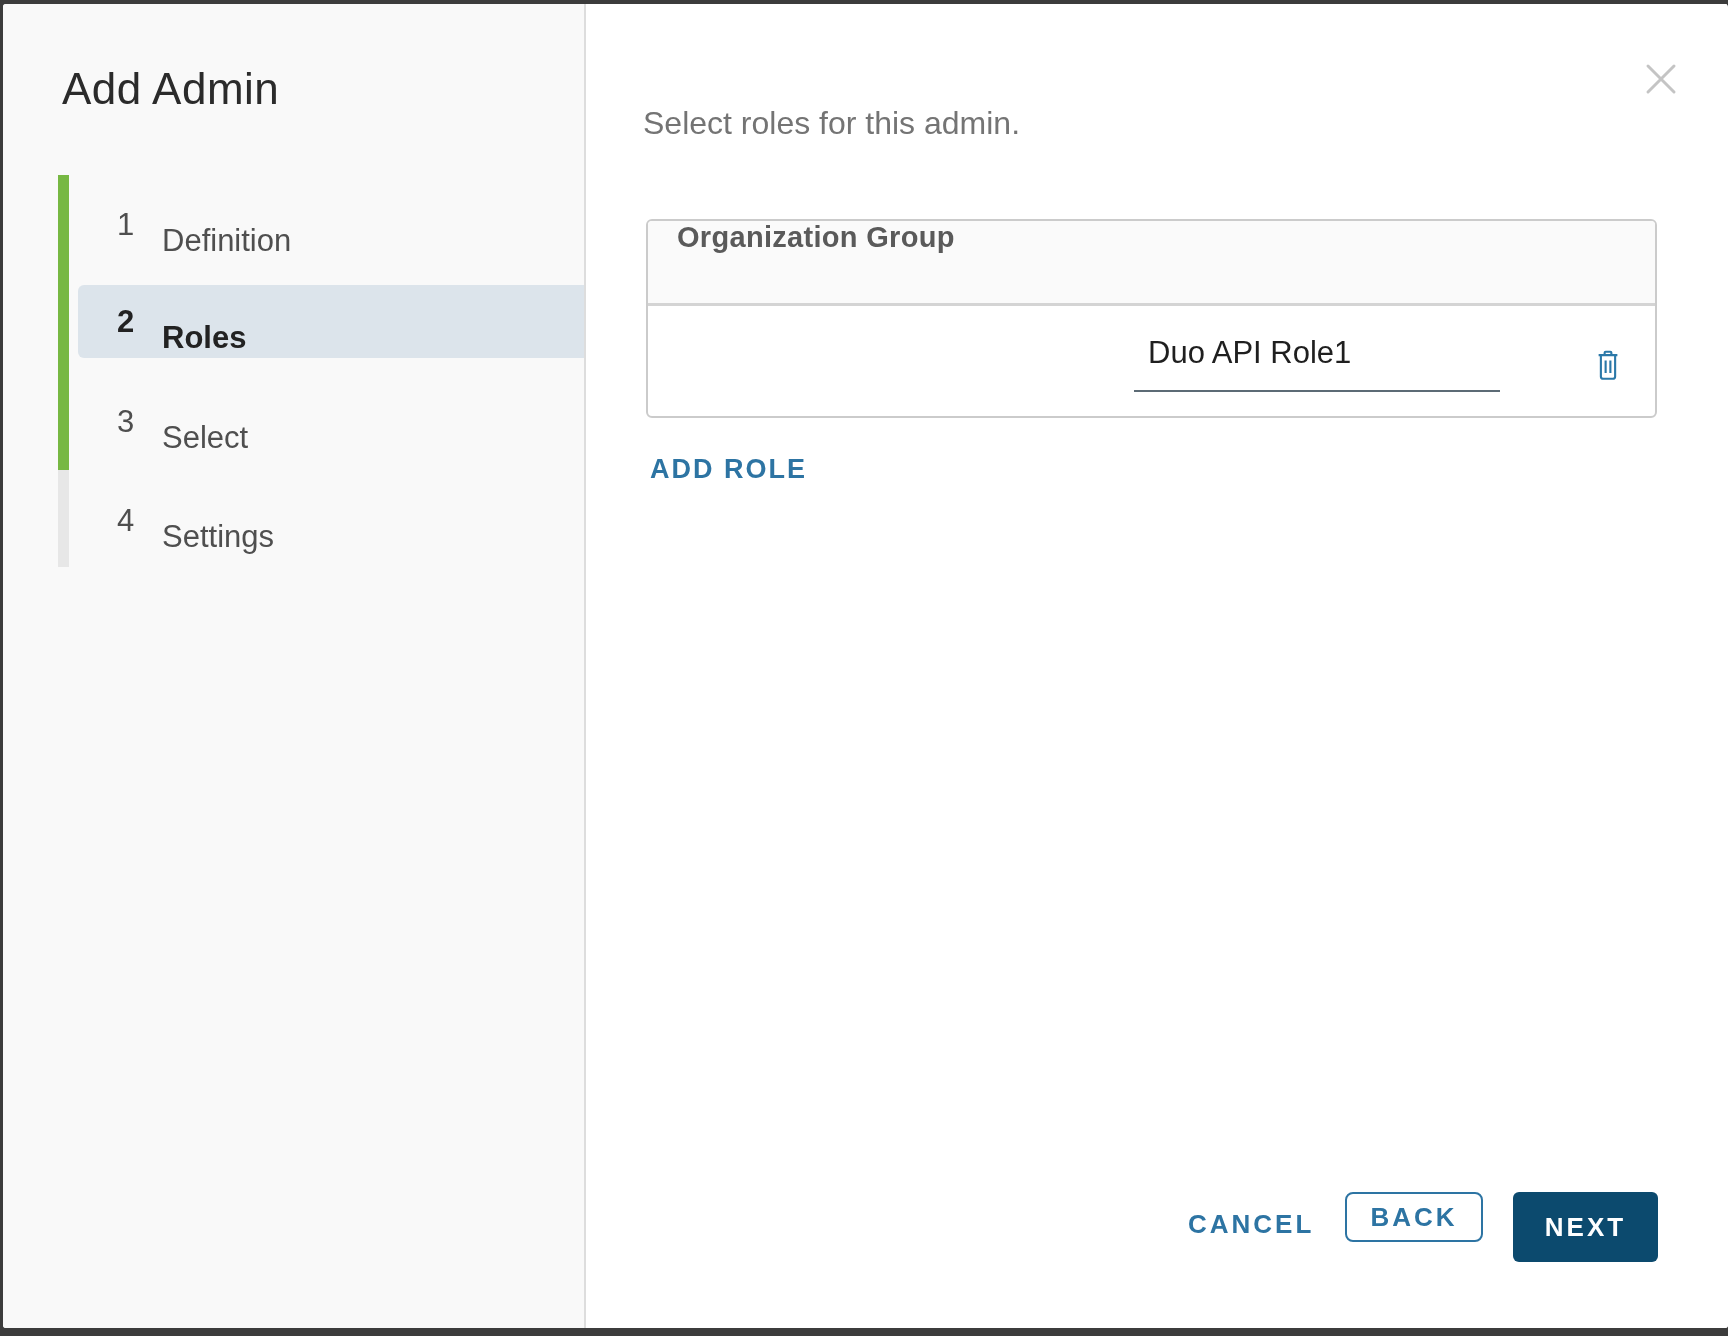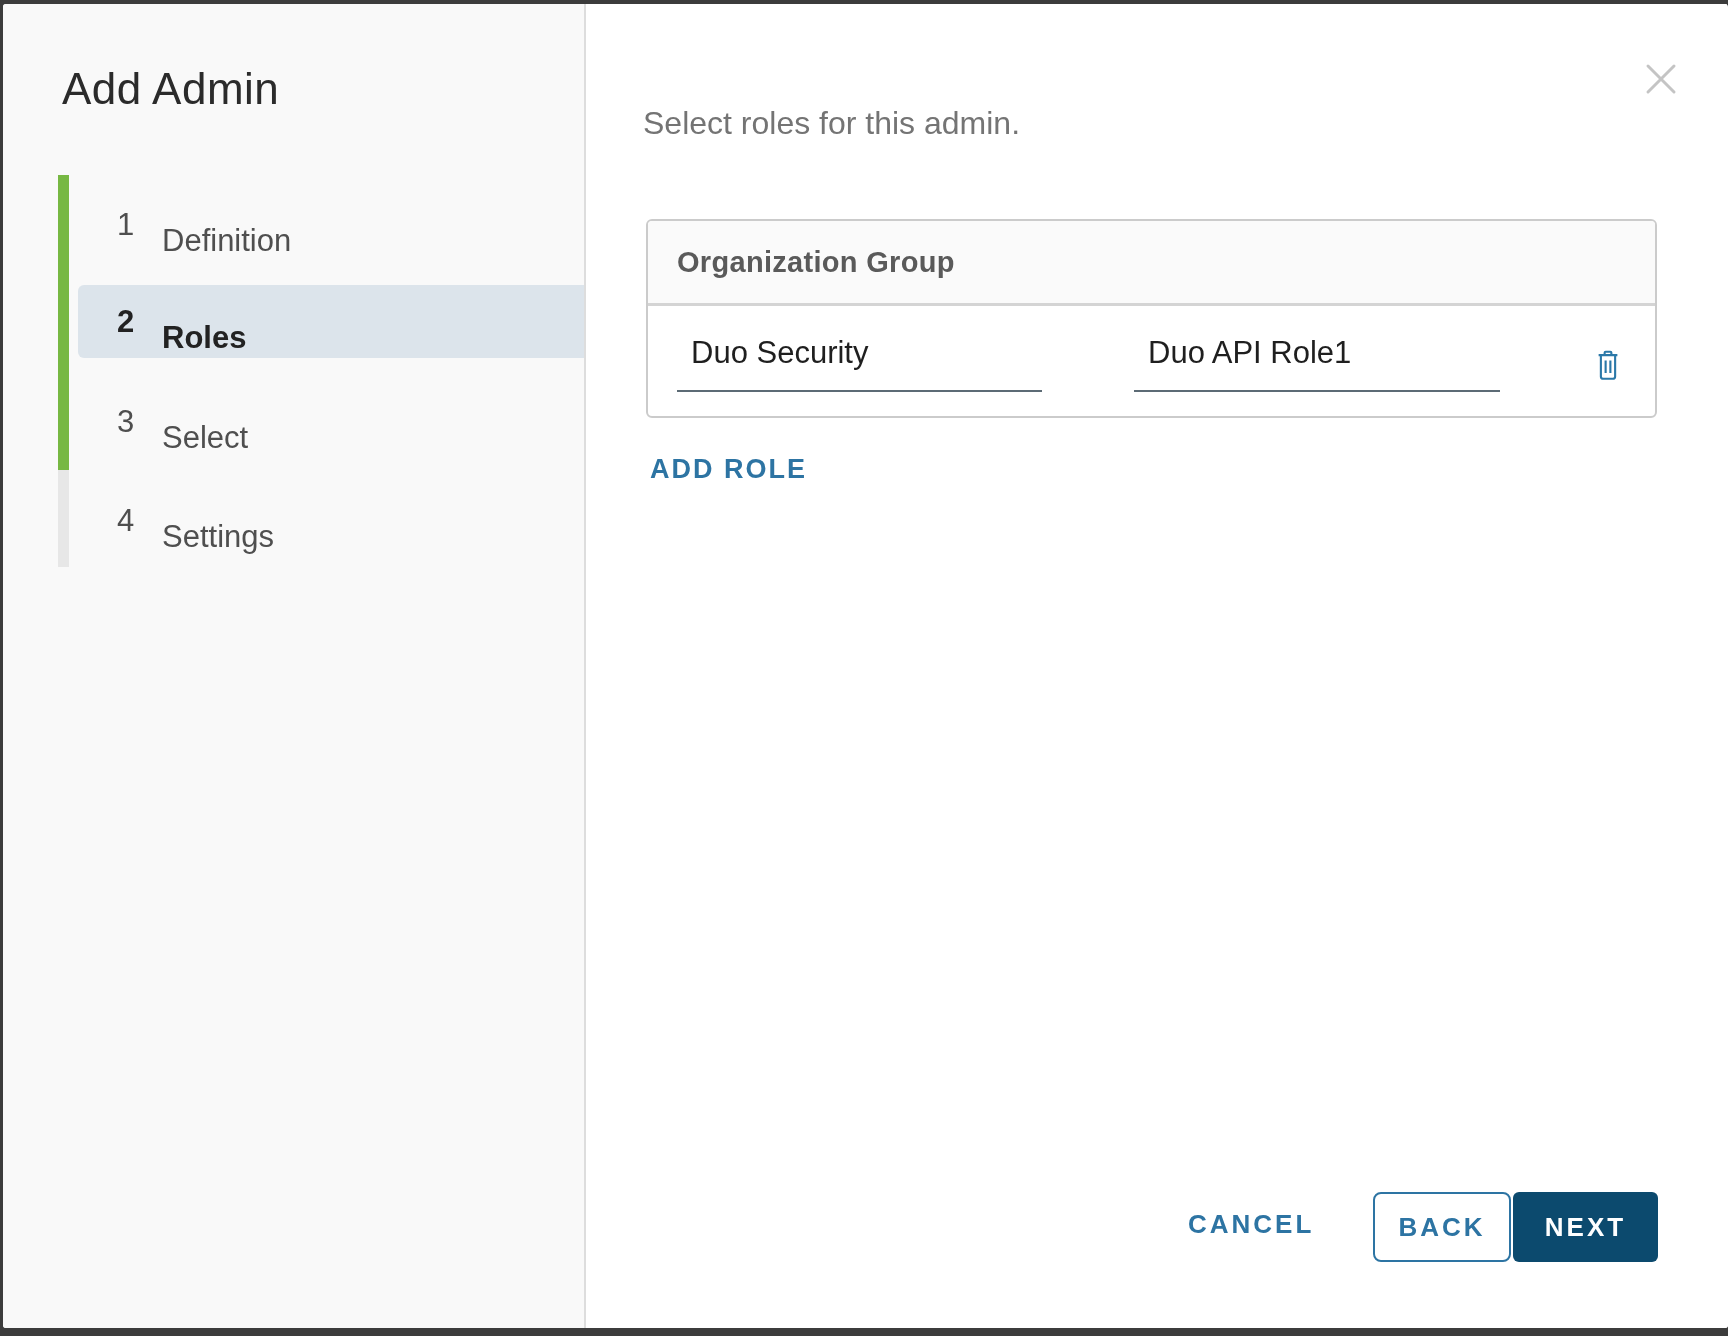--- a/index.html
+++ b/index.html
@@ -97,21 +97,20 @@
     border: 2px solid #cbcbcb;
     border-radius: 6px;
     background: #ffffff;
     overflow: hidden;
   }
   .roles-card-header {
     height: 85px;
     background: #fafafa;
     border-bottom: 3px solid #d4d4d4;
     display: flex;
-    align-items: center;
     font-size: 29px;
     font-weight: bold;
     color: #5a5a5a;
     letter-spacing: 0.3px;
   }
   .col-org { width: 458px; padding-left: 29px; flex: none; }
   .col-role { flex: 1; }
   .roles-card-row {
     position: relative;
     height: 111px;
@@ -160,22 +159,22 @@
     font-size: 26px;
     font-weight: bold;
     letter-spacing: 3px;
     color: #2d74a3;
     background: none; border: none;
     cursor: pointer;
     font-family: inherit;
   }
   .btn-back {
     position: absolute;
-    left: 785px; top: 1188px;
-    width: 138px; height: 70px;
+    left: 757px; top: 1188px;
+    width: 138px; height: 50px;
     background: #ffffff;
     border: 2px solid #2d74a3;
     border-radius: 8px;
     font-size: 26px;
     font-weight: bold;
     letter-spacing: 3px;
     color: #2d74a3;
     cursor: pointer;
     font-family: inherit;
   }
@@ -231,24 +230,20 @@
       </svg>
     </div>
 
     <p class="instruction">Select roles for this admin.</p>
 
     <div class="roles-card">
       <div class="roles-card-header">
         <span class="col-org">Organization Group</span>
       </div>
       <div class="roles-card-row">
-        <div class="field field-org">
-          <span class="field-value">Duo Security</span>
-          <div class="field-underline"></div>
-        </div>
         <div class="field field-role">
           <span class="field-value">Duo API Role1</span>
           <div class="field-underline"></div>
         </div>
         <div class="row-delete">
           <svg width="30" height="33" viewBox="0 0 24 26" fill="none">
             <path d="M9.3 4.6 V2.8 Q9.3 2 10.1 2 H13.9 Q14.7 2 14.7 2.8 V4.6" stroke="#2b78a8" stroke-width="1.7"></path>
             <path d="M4.5 4.7 H19.5" stroke="#2b78a8" stroke-width="1.7"></path>
             <path d="M6.3 4.7 V21.7 Q6.3 23.6 8.2 23.6 H15.8 Q17.7 23.6 17.7 21.7 V4.7" stroke="#2b78a8" stroke-width="1.7"></path>
             <path d="M10.1 9 V19 M13.9 9 V19" stroke="#2b78a8" stroke-width="1.7"></path>

